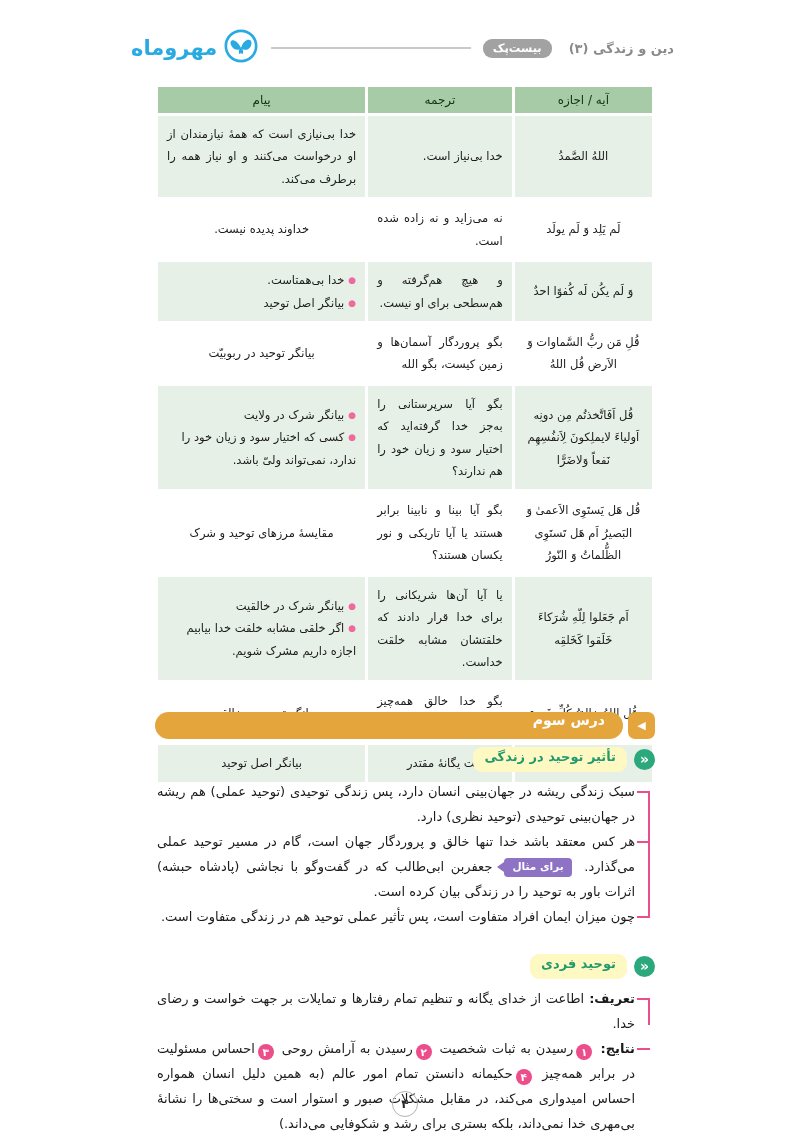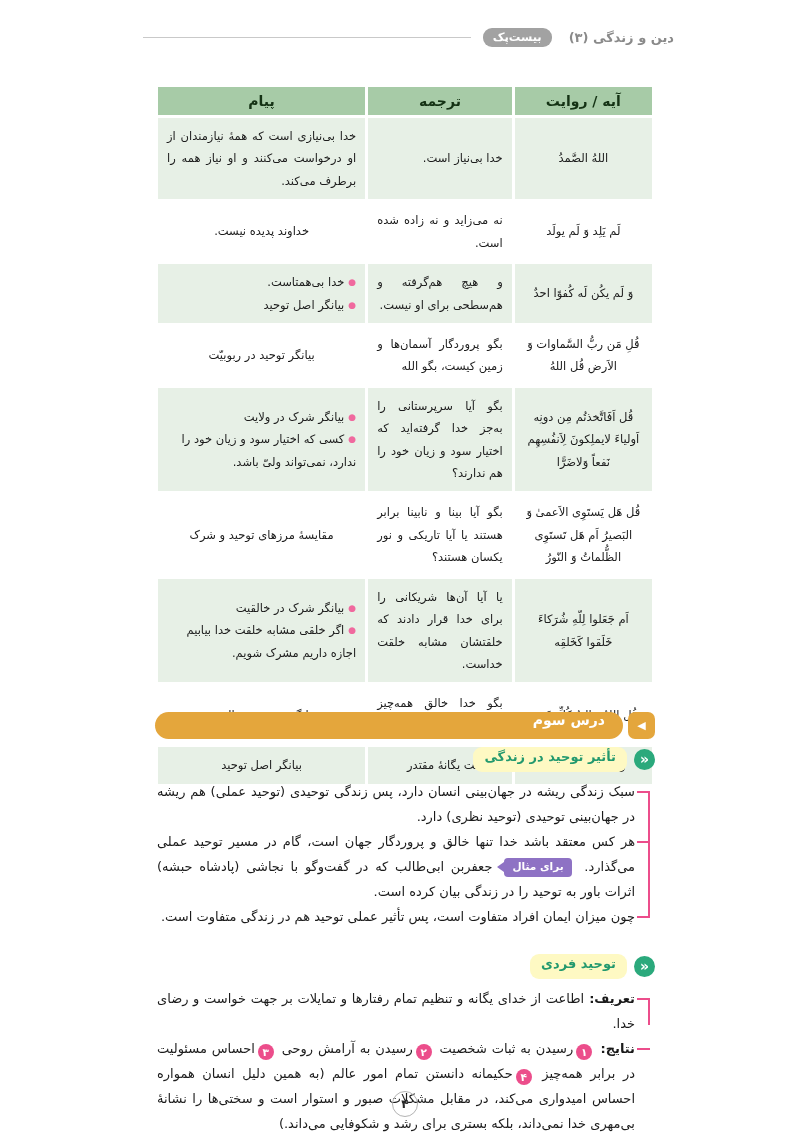--- a/index.html
+++ b/index.html
@@ -13,21 +13,21 @@
   .series-badge { background:#a2a2a2; color:#ffffff; font-size:11.5px; font-weight:bold;
                   border-radius:9px; padding:2px 10px 3px; margin-right:6px; white-space:nowrap; }
   .header-line { flex:1; height:1.4px; background:#c9c9c9; margin:0 12px; }
   .logo { display:flex; align-items:center; gap:6px; direction:rtl; }
   .logo-text { color:#29ABE2; font-size:21px; font-weight:bold; line-height:1; }
 
   
   .verse-table { position:absolute; top:84px; left:155px; width:500px;
                  border-collapse:separate; border-spacing:3px; direction:rtl;
                  font-size:11.5px; color:#1c1c1c; }
-  .verse-table th { background:#a7cba7; font-weight:bold; font-size:14px; padding:6px 6px; text-align:center; color:#143214; }
+  .verse-table th { background:#a7cba7; font-weight:normal; font-size:12px; padding:6px 6px; text-align:center; color:#143214; }
   .verse-table td { padding:7px 9px; vertical-align:middle; line-height:1.95; }
   .verse-table tr.odd td { background:#e7f0e6; }
   .verse-table tr.even td { background:#ffffff; }
   td.verse { width:146px; text-align:center; }
   td.trans { width:152px; text-align:justify; text-align-last:right; }
   td.msg   { width:223px; }
   td.msg.center  { text-align:center; }
   td.msg.justify { text-align:justify; text-align-last:right; }
   td.msg.right   { text-align:right;margin-top:21px; }
   .dot { color:#f0699e; font-size:9px; margin-left:4px; vertical-align:1px; }
@@ -70,26 +70,37 @@
 </style>
 </head>
 <body>
 
 <div class="page">
 
   <div class="header">
     <span class="subject">دین و زندگی (۳)</span>
     <span class="series-badge">بیست‌پک</span>
     <span class="header-line"></span>
+    <span class="logo">
+      <span>
+        <svg width="36" height="36" viewBox="0 0 38 38">
+          <circle cx="19" cy="19" r="16" fill="none" stroke="#29ABE2" stroke-width="2.8"></circle>
+          <path d="M19 21 C 13 9, 5 12, 9 19 C 12 24, 17 24, 19 21 Z" fill="#29ABE2"></path>
+          <path d="M19 21 C 22 11, 31 10, 30 17 C 29 23, 23 25, 19 21 Z" fill="#29ABE2"></path>
+          <path d="M19 20 C 15 24, 17 30, 19 26 C 21 30, 23 24, 19 20 Z" fill="#29ABE2"></path>
+        </svg>
+      </span>
+      <span class="logo-text">مهروماه</span>
+    </span>
   </div>
 
   <table class="verse-table">
     <thead>
       <tr>
-          <th>آیه / روایت</th>
+          <th>آیه / اجازه</th>
           <th>ترجمه</th>
           <th>پیام</th>
         </tr>
     </thead>
     <tbody>
         <tr class="odd">
           <td class="verse">اللهُ الصَّمدُ</td>
           <td class="trans">خدا بی‌نیاز است.</td>
           <td class="msg justify">
             <div>خدا بی‌نیازی است که همهٔ نیازمندان از او درخواست می‌کنند و او نیاز همه را برطرف می‌کند.</div>

